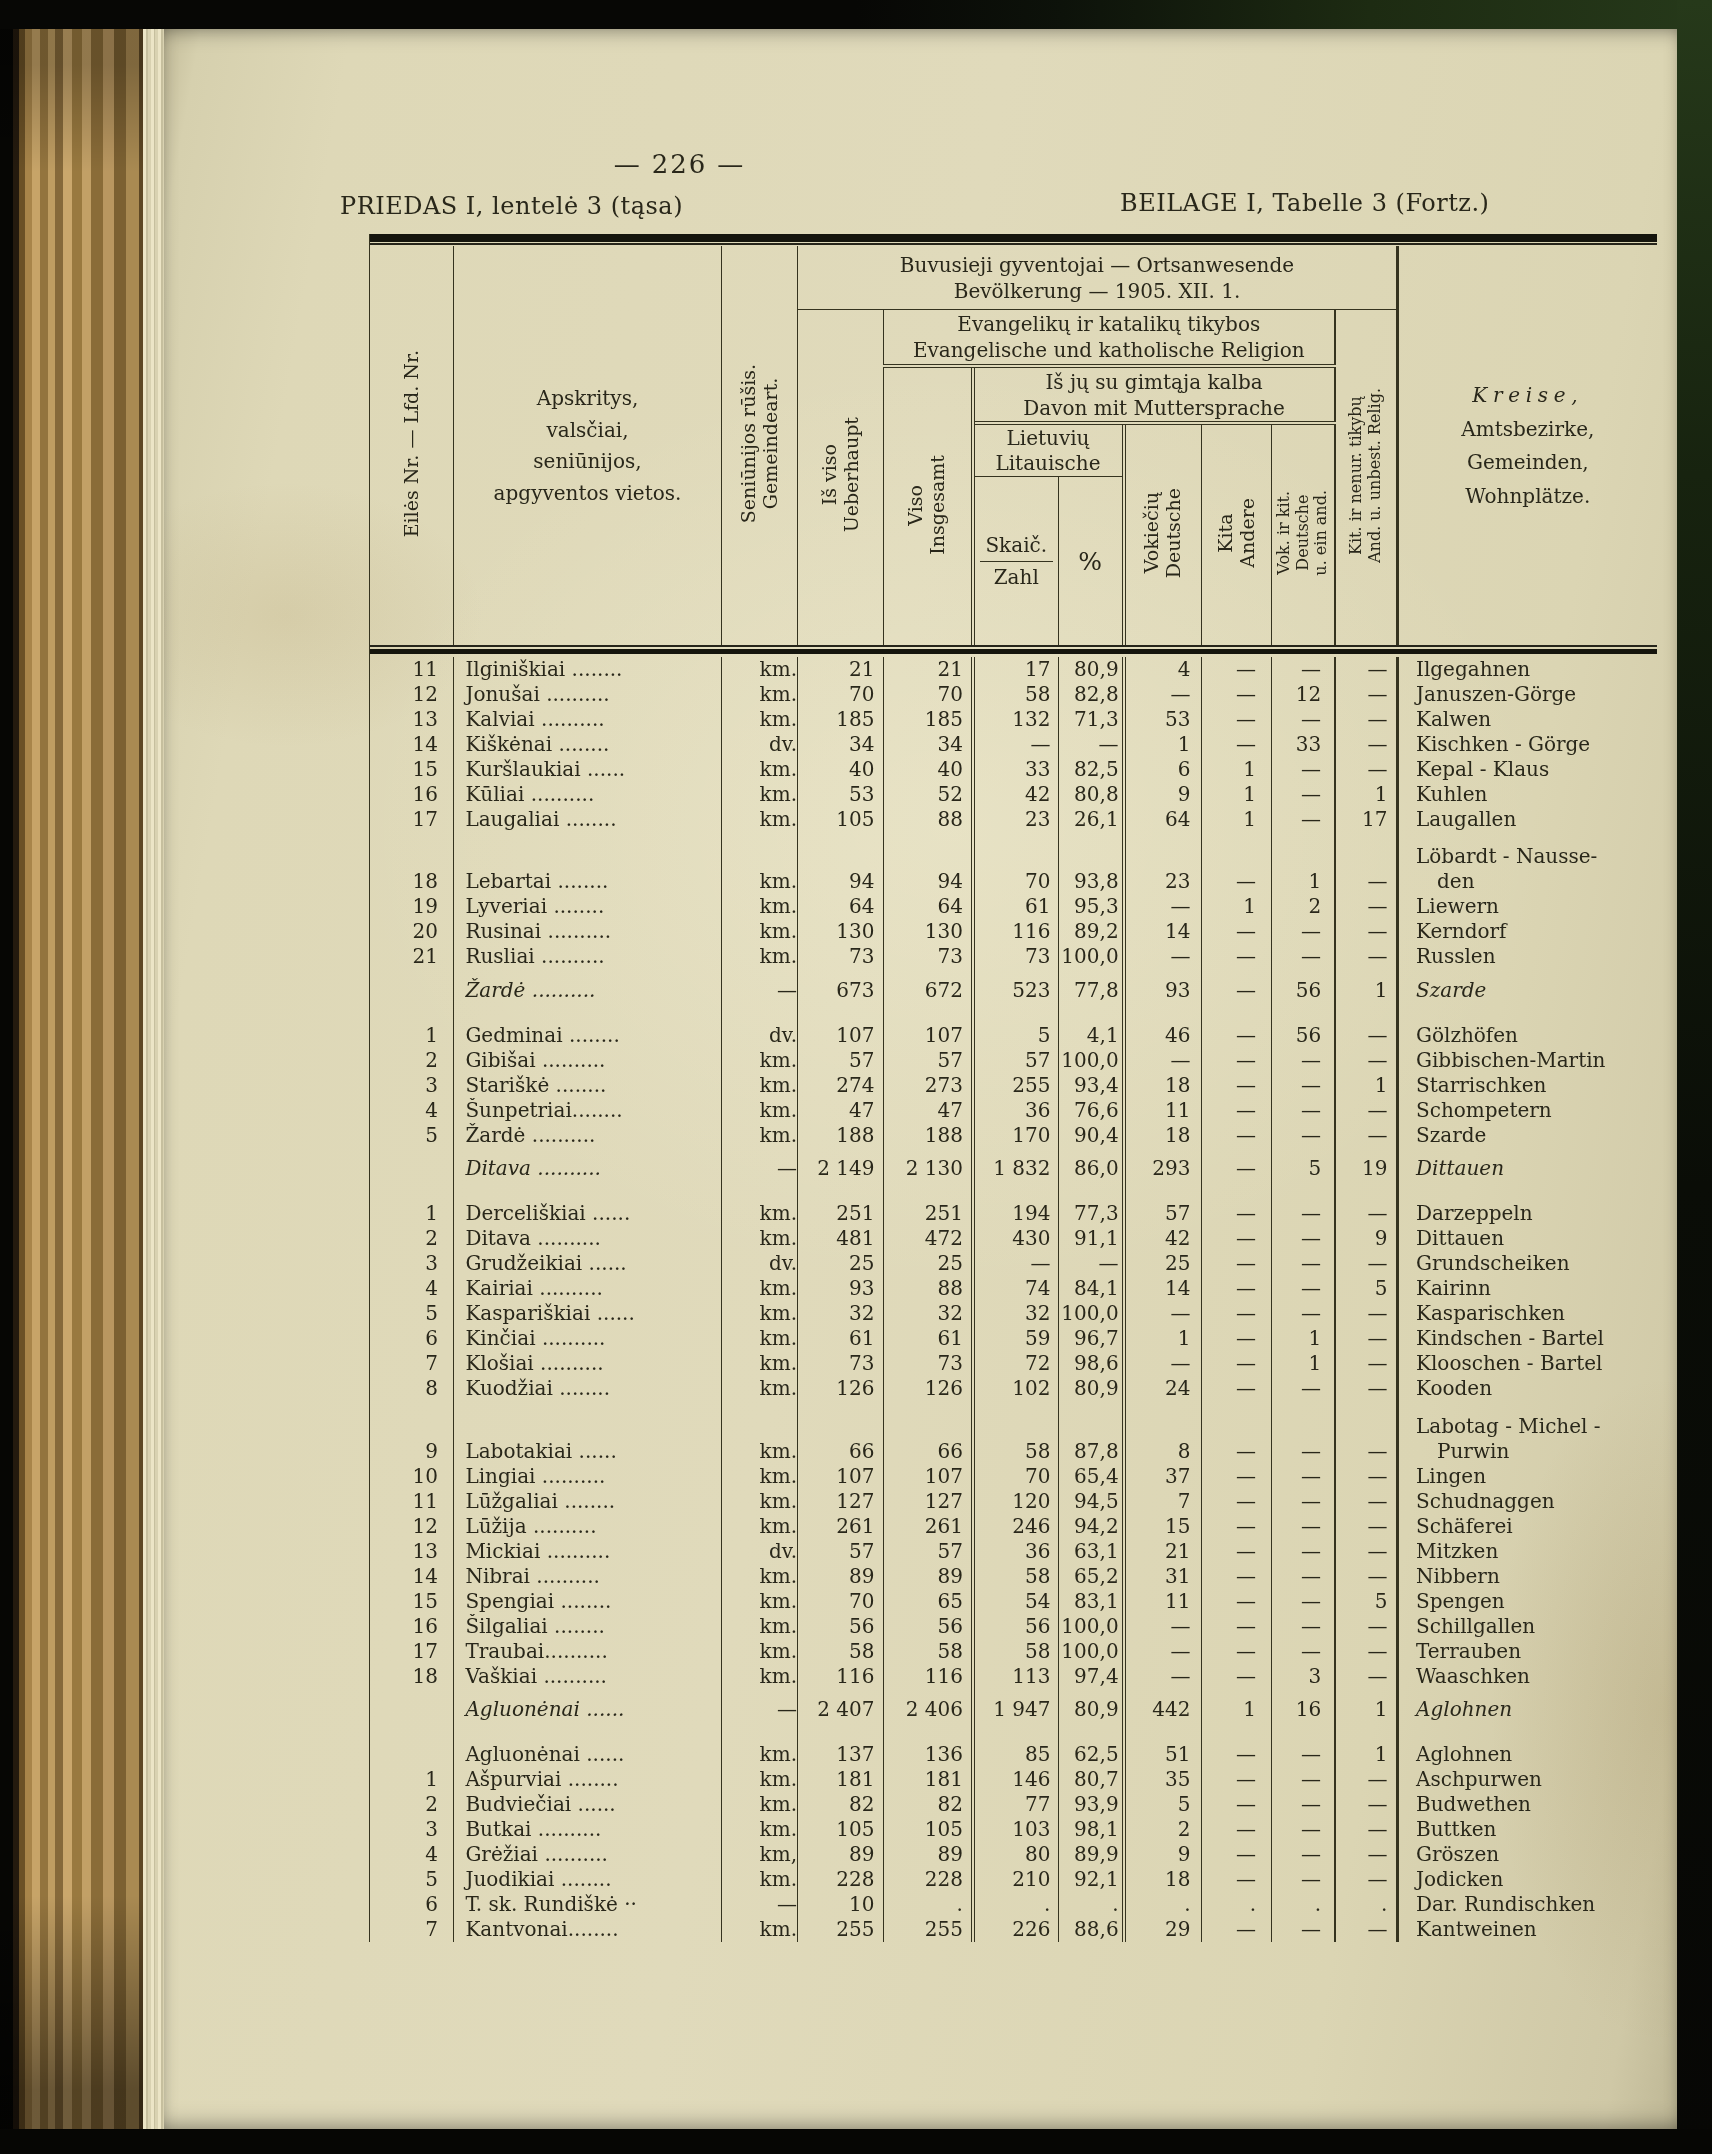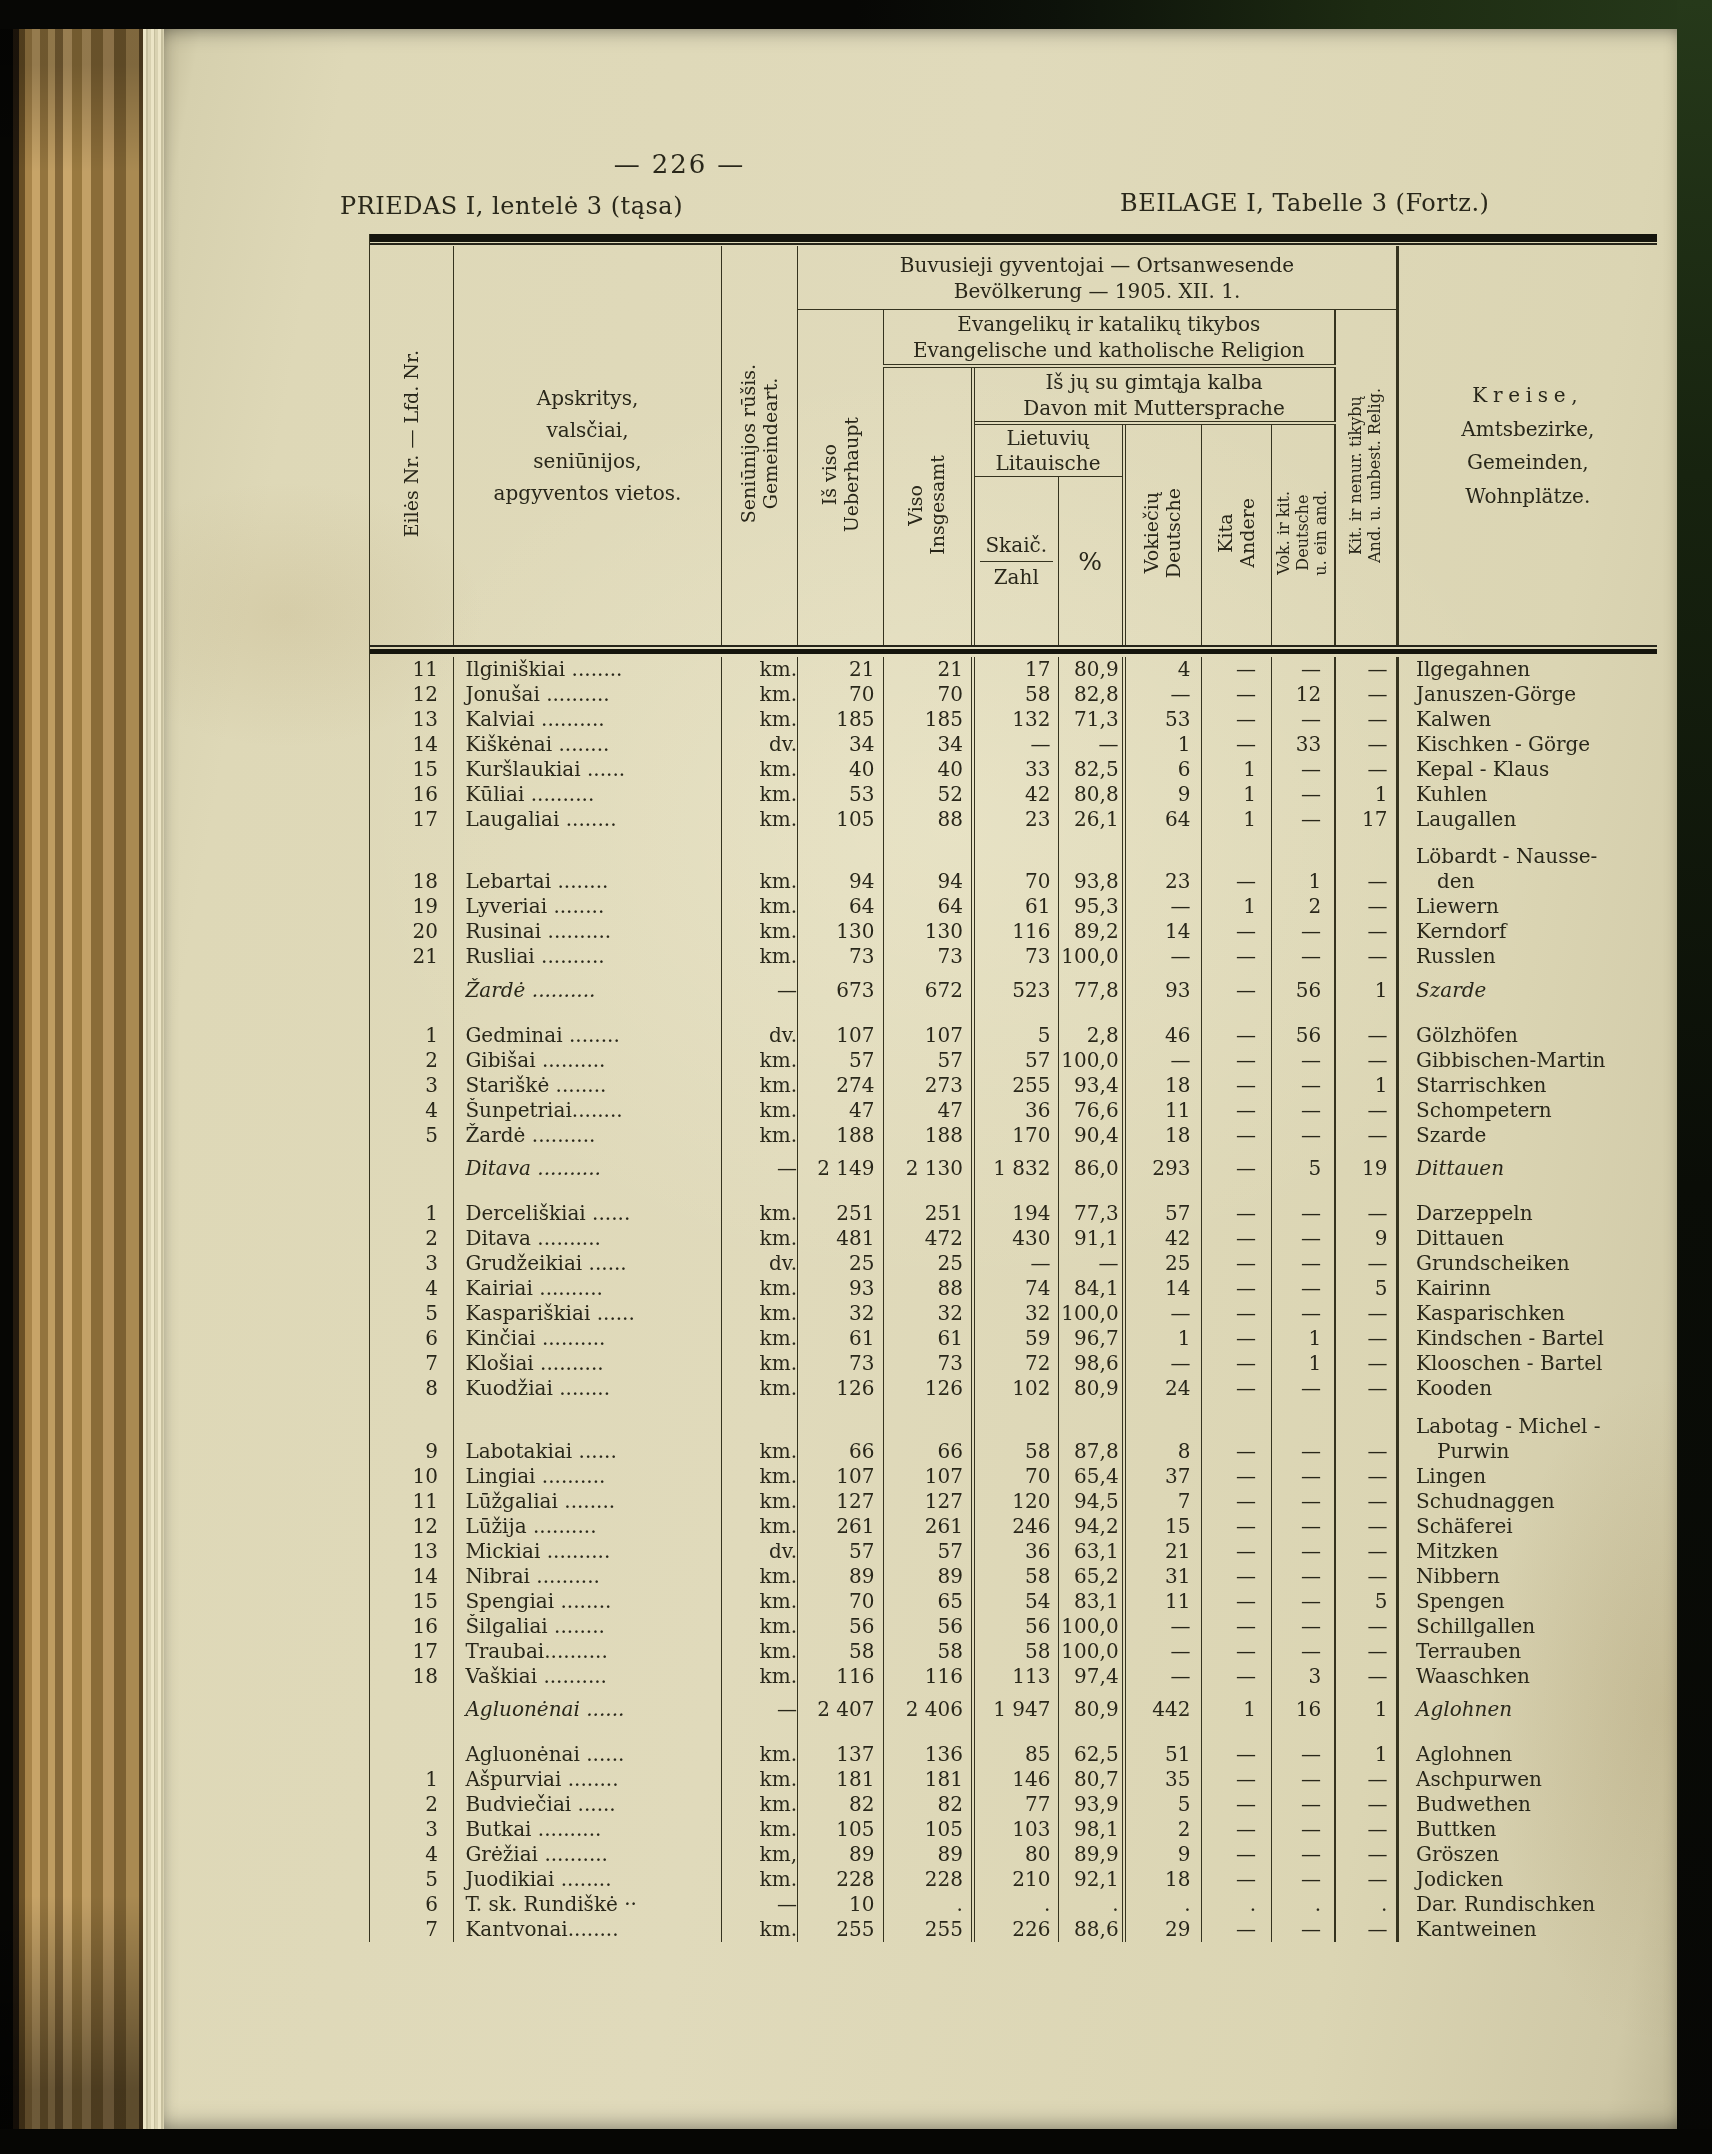--- a/index.html
+++ b/index.html
@@ -83,21 +83,21 @@
   th.band-pop{border-left:1.9px solid var(--ink);border-right:3.8px solid var(--ink);border-bottom:1.9px solid var(--ink);}
   th.band-rel{border-right:2.9px solid var(--ink);border-bottom:4.8px double var(--ink);}
   th.band-lang{border-right:2.9px solid var(--ink);border-bottom:4.8px double var(--ink);}
   th.band-lit{border-right:4.8px double var(--ink);border-left:4.8px double var(--ink);border-bottom:1.9px solid var(--ink);line-height:25px;}
   .rot{writing-mode:vertical-rl;transform:rotate(180deg);white-space:nowrap;display:inline-block;line-height:1.05;}
   .rot div{margin:0 1.9px;}
   .rot-small{font-size:16px;}
   .rot-med{font-size:19px;}
   .places div{margin:8.6px 0;line-height:23px;}
   .kreise div{margin:10.5px 0;line-height:23px;}
-  .kreise .sp{letter-spacing:5.7px;}
+  .kreise .sp{letter-spacing:5.7px;font-style:italic;}
   th.sub-cnt{vertical-align:middle;}
   .skaic{display:inline-block;border-bottom:1.9px solid var(--ink);padding:0 5.7px 3.8px 5.7px;line-height:23px;}
   .zahl{display:block;padding-top:3.8px;line-height:23px;}
   th.sub-pct{font-size:25px;}
   
   tr.rule-top td{height:12.4px;border-left:1.9px solid var(--ink);
     background:linear-gradient(180deg,#15150d 0 7.6px,rgba(0,0,0,0) 7.6px 9.5px,#26251a 9.5px 11.4px,rgba(0,0,0,0) 11.4px);}
   tr.rule-bot td{height:11.4px;border-left:1.9px solid var(--ink);
     background:linear-gradient(180deg,#26251a 0 1.9px,rgba(0,0,0,0) 1.9px 3.8px,#15150d 3.8px 9.5px,rgba(0,0,0,0) 9.5px);}
   
@@ -434,21 +434,21 @@
           <td class="c11">1</td>
           <td class="c12">Szarde</td>
         </tr>
         <tr class="gap-top">
           <td class="c1">1</td>
           <td class="c2">Gedminai ........</td>
           <td class="c3">dv.</td>
           <td class="c4">107</td>
           <td class="c5">107</td>
           <td class="c6">5</td>
-          <td class="c7">2,8</td>
+          <td class="c7">4,1</td>
           <td class="c8">46</td>
           <td class="c9">—</td>
           <td class="c10">56</td>
           <td class="c11">—</td>
           <td class="c12">Gölzhöfen</td>
         </tr>
         <tr>
           <td class="c1">2</td>
           <td class="c2">Gibišai ..........</td>
           <td class="c3">km.</td>

